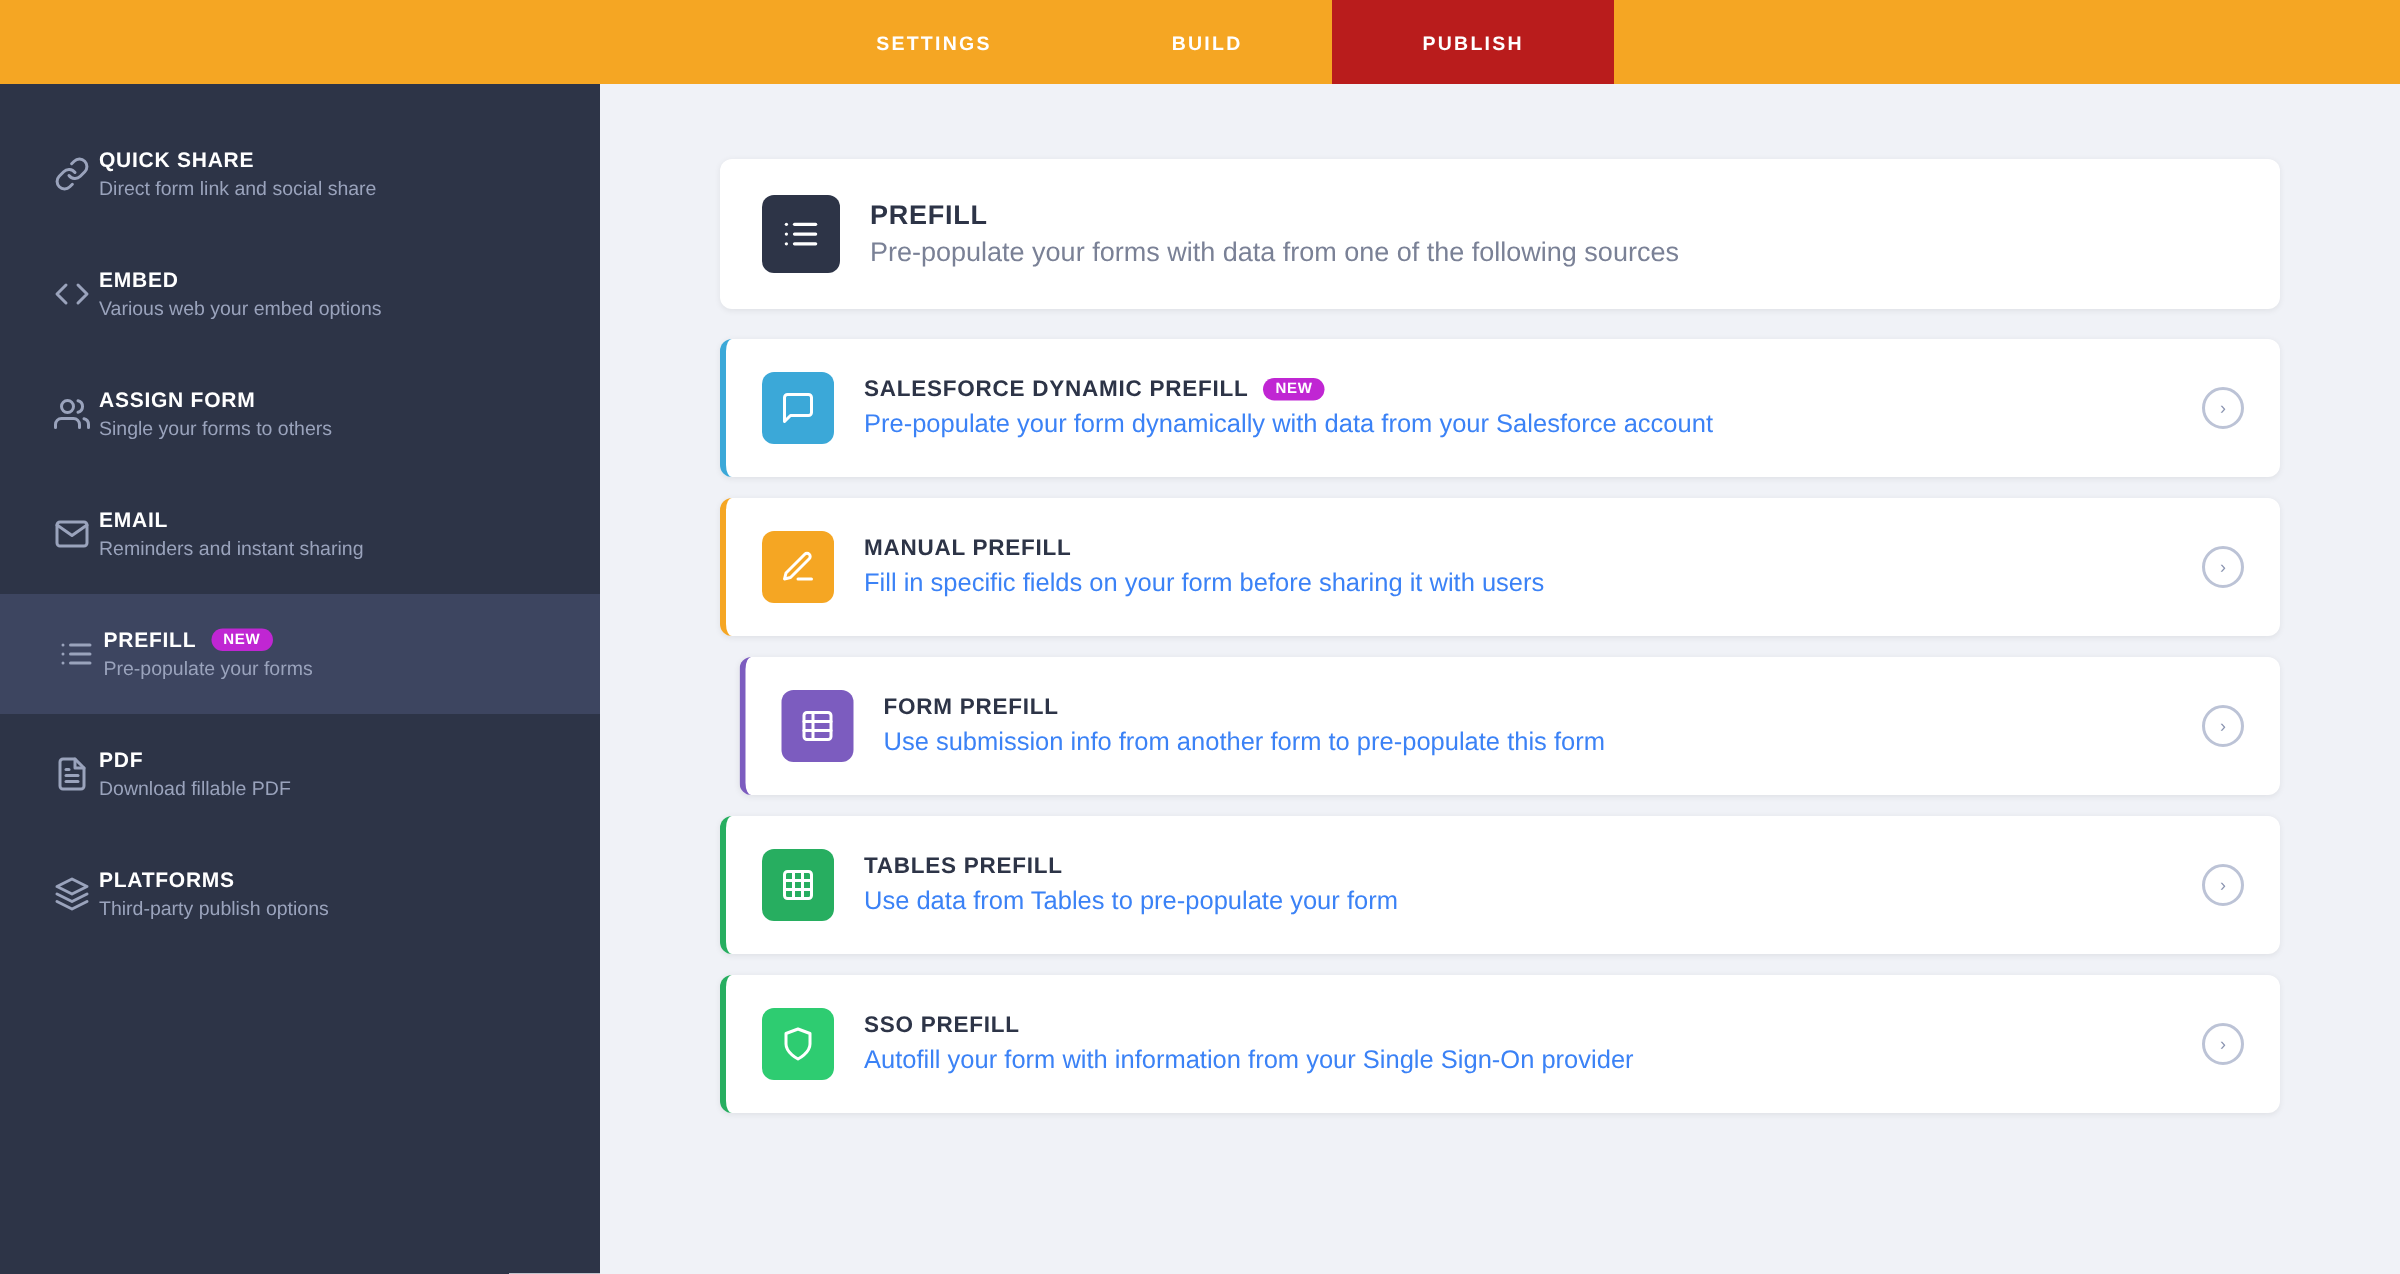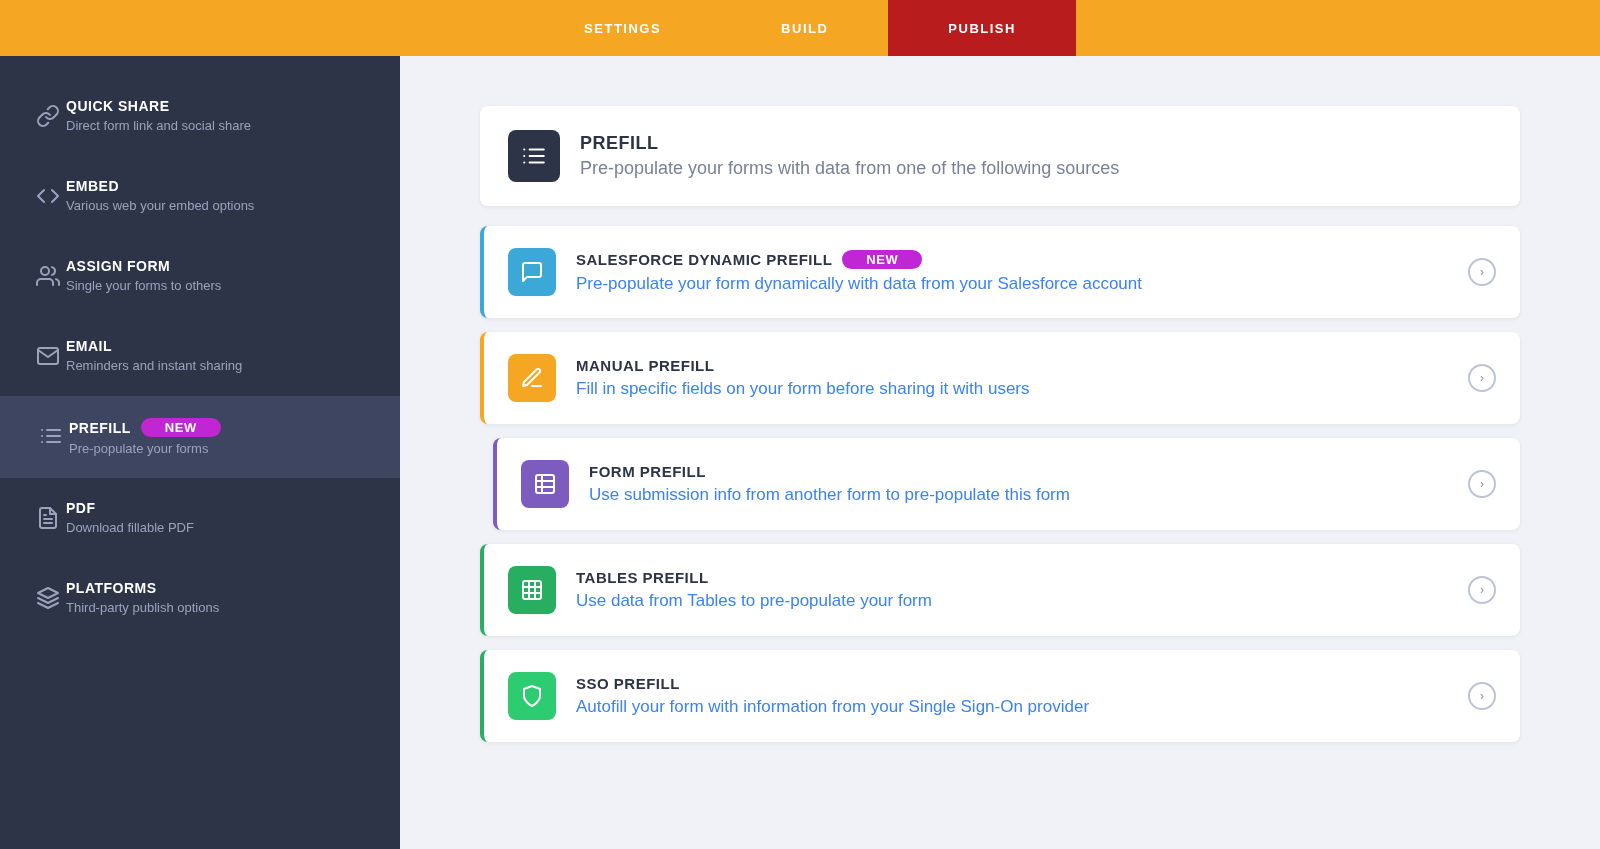--- a/index.html
+++ b/index.html
@@ -75,23 +75,23 @@
       gap: 10px;
       margin-bottom: 4px;
     }
     .sidebar-desc {
       color: #9aa3bc;
       font-size: 13px;
     }
     .badge-new {
       background: #c026d3;
       color: white;
-      font-size: 13px;
+      font-size: 10px;
       font-weight: 700;
-      padding: 2px 24px;
+      padding: 2px 8px;
       border-radius: 20px;
       letter-spacing: 0.5px;
     }
 
     
     .main-content {
       flex: 1;
       padding: 50px 80px;
       background: #f0f2f7;
     }

